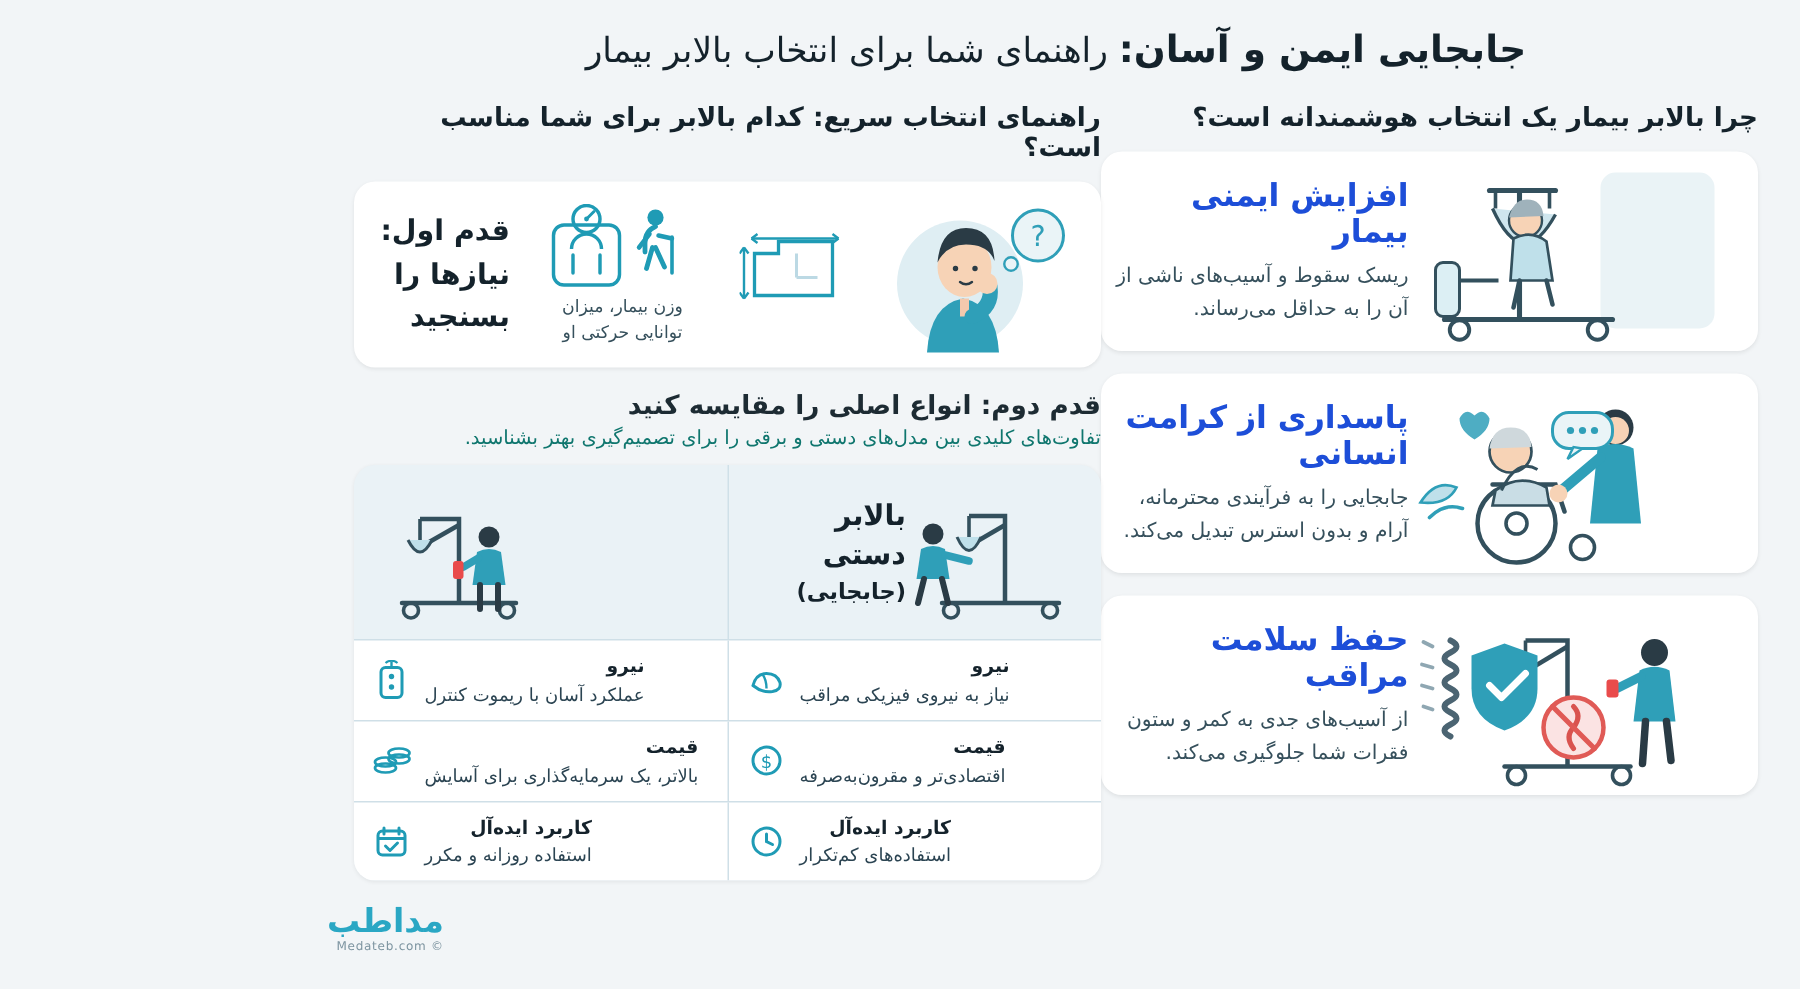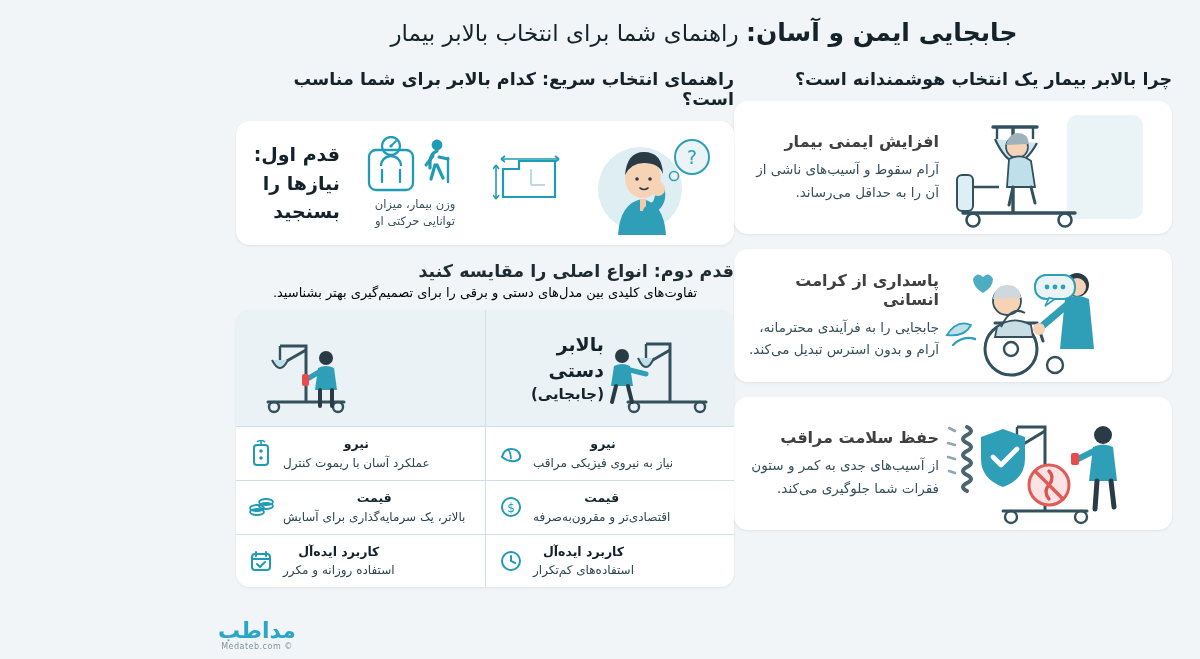--- a/index.html
+++ b/index.html
@@ -36,60 +36,60 @@
 
   
   .card{
     background:#fff;border-radius:14px;
     box-shadow:0 1px 3px rgba(0,0,0,.08);
     display:flex;flex-direction:row-reverse;align-items:center;
     overflow:hidden;
   }
   .benefit{height:133px;margin-bottom:15px;padding:0 18px 0 0;}
   .benefit .txt{flex:1;text-align:right;padding-left:10px;}
-  .benefit .h{font-size:16px;font-weight:bold;margin-bottom:7px;color:#404040;}
+  .benefit .h{font-size:21px;font-weight:bold;margin-bottom:7px;color:#1d4ed8;}
   .benefit .p{font-size:13.5px;line-height:1.65;color:#36505c;}
   .benefit .art{width:215px;height:133px;flex:0 0 215px;position:relative;}
 
   
   .step1{
     background:#fff;border-radius:14px;box-shadow:0 1px 3px rgba(0,0,0,.08);
     display:flex;flex-direction:row-reverse;align-items:center;
     height:124px;padding:0 16px;gap:20px;
   }
   .step1 .label{font-size:19px;font-weight:bold;line-height:1.5;text-align:right;width:88px;flex:0 0 88px;color:#14222b;}
   .step1 .items{display:flex;flex-direction:row-reverse;align-items:center;flex:1;justify-content:space-around;gap:4px;}
   .step1 .item{text-align:center;font-size:11.5px;line-height:1.5;color:#36505c;width:110px;}
   .step1 .item .ico{height:56px;display:flex;align-items:flex-end;justify-content:center;margin-bottom:4px;}
   .step1 .nurse{width:130px;height:104px;flex:0 0 130px;position:relative;}
 
   
   .step2title{font-size:17.5px;font-weight:bold;text-align:right;margin:16px 0 4px 0;}
-  .step2sub{font-size:13px;color:#000000;text-align:center;margin-bottom:10px;}
+  .step2sub{font-size:13px;color:#0f766e;text-align:right;margin-bottom:10px;}
 
   
   .cmp{
     background:#eaf2f6;border-radius:14px;overflow:hidden;
     box-shadow:0 1px 3px rgba(0,0,0,.07);
   }
   .cmp-head{display:flex;flex-direction:row-reverse;}
   .cmp-head .c{width:50%;display:flex;flex-direction:row-reverse;align-items:center;padding:10px 12px;box-sizing:border-box;}
   .cmp-head .c .t{text-align:right;font-size:19px;font-weight:bold;line-height:1.35;color:#14222b;}
   .cmp-head .c .t small{display:block;font-size:15px;font-weight:bold;}
   .cmp-head .c .pic{width:118px;height:96px;flex:0 0 118px;position:relative;}
   .cmp-head .c.left{border-left:1px solid #cfe0e8;}
   .cmp-row{display:flex;flex-direction:row-reverse;border-top:1px solid #cfdfe7;background:#fff;}
   .cmp-row .cell{width:50%;box-sizing:border-box;padding:8px 12px;display:flex;flex-direction:row-reverse;align-items:center;gap:9px;}
   .cmp-row .cell.left{border-left:1px solid #cfdfe7;}
   .cmp-row .cell .ci{width:26px;height:26px;flex:0 0 26px;display:flex;align-items:center;justify-content:center;}
-  .cmp-row .cell .ct{text-align:center;font-size:12px;line-height:1.5;color:#2b4452;}
+  .cmp-row .cell .ct{text-align:right;font-size:12px;line-height:1.5;color:#2b4452;}
   .cmp-row .cell .ct b{display:block;font-size:12.5px;color:#14222b;}
 
   
-  .footer{position:absolute;left:26px;bottom:8px;text-align:center;}
+  .footer{position:absolute;left:26px;bottom:24px;text-align:right;}
   .footer .brand{font-size:22px;font-weight:bold;color:#2aa7c4;line-height:1;}
   .footer .brandsub{font-size:8px;color:#7d94a0;letter-spacing:.5px;}
 
   
   svg{display:block;}
 </style>
 </head>
 <body>
 
 <div class="page">
@@ -316,21 +316,21 @@
       </div>
     </div>
 
     <div class="col-left">
 
       <div class="sectitle">چرا بالابر بیمار یک انتخاب هوشمندانه است؟</div>
 
       <div class="card benefit">
         <div class="txt">
           <div class="h">افزایش ایمنی بیمار</div>
-          <div class="p">آرام سقوط و آسیب‌های ناشی از آن را به حداقل می‌رساند.</div>
+          <div class="p">ریسک سقوط و آسیب‌های ناشی از آن را به حداقل می‌رساند.</div>
         </div>
         <div class="art">
           <svg width="215" height="133" viewBox="0 0 215 133">
             <rect x="0" y="0" width="215" height="133" fill="#fff"></rect>
             <rect x="128" y="14" width="76" height="104" rx="10" fill="#eaf3f6"></rect>
 
             <path d="M24 112 h112" stroke="#33505d" stroke-width="3.4" stroke-linecap="round"></path>
             <circle cx="34" cy="119" r="6.5" fill="none" stroke="#33505d" stroke-width="2.6"></circle>
             <circle cx="126" cy="119" r="6.5" fill="none" stroke="#33505d" stroke-width="2.6"></circle>
             <path d="M74 112 V26" stroke="#33505d" stroke-width="3.4"></path>

